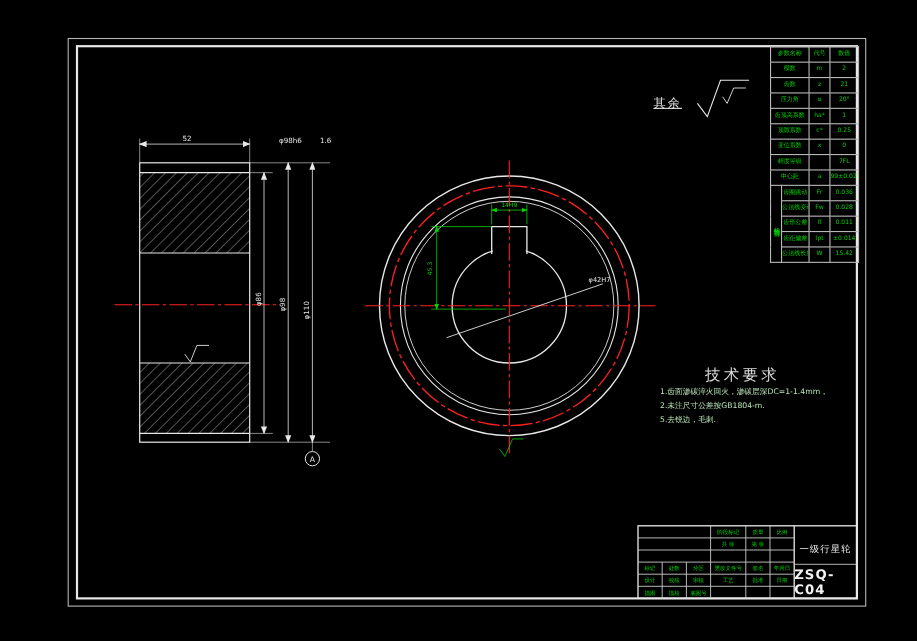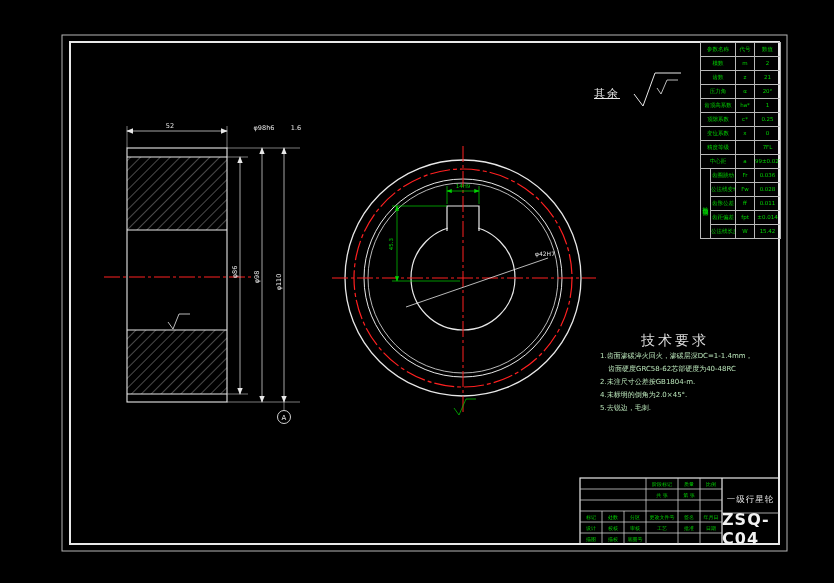--- a/index.html
+++ b/index.html
@@ -16,21 +16,21 @@
   
   .ptable{position:absolute;left:700px;top:42px;width:80px;border-collapse:collapse;table-layout:fixed;}
   .ptable td{border:1px solid #b8b8b8;color:#00d400;font-size:5.5px;line-height:1;
              height:13px;padding:0;text-align:center;overflow:hidden;white-space:nowrap;}
   .ptable td.vhead{writing-mode:vertical-rl;text-orientation:upright;font-size:6px;letter-spacing:1px;}
   
   .tb-lbl{position:absolute;color:#00d400;font-size:5px;transform:translate(-50%,-50%);white-space:nowrap;}
   .tb-part{position:absolute;left:722px;top:478px;width:57px;height:44px;display:flex;align-items:center;justify-content:center;
            color:#e8e8e8;font-size:8.5px;letter-spacing:1px;}
   .tb-no{position:absolute;left:722px;top:513px;width:57px;height:31px;display:flex;align-items:center;justify-content:center;
-         color:#f2f2f2;font-size:16px;font-weight:bold;letter-spacing:1px;}
+         color:#f2f2f2;font-size:12px;font-weight:bold;letter-spacing:1px;}
 </style>
 </head>
 <body>
 
 <div id="stage">
 
   <svg width="834" height="583" viewBox="0 0 834 583" font-family="DejaVu Sans, sans-serif">
     <defs>
       <pattern id="hatch" width="7" height="7" patternUnits="userSpaceOnUse" patternTransform="rotate(45)">
         <line x1="0" y1="0" x2="0" y2="7" stroke="#d4d4d4" stroke-width="0.7"></line>
@@ -140,23 +140,21 @@
       <line x1="678" y1="478" x2="678" y2="544"></line>
       <line x1="700" y1="478" x2="700" y2="544"></line>
     </g>
   </svg>
 
   <div class="txt note-qiyu">其余</div>
 
   <div class="techreq">
     <div class="tr-title">技术要求</div>
     <div class="tr-item">1.齿面渗碳淬火回火，渗碳层深DC=1-1.4mm，</div>
-    <div class="tr-item cont">齿面硬度GRC58-62芯部硬度为40-48RC</div>
     <div class="tr-item">2.未注尺寸公差按GB1804-m.</div>
-    <div class="tr-item">4.未标明的倒角为2.0×45°.</div>
     <div class="tr-item">5.去锐边，毛刺.</div>
   </div>
 
   <table class="ptable">
     <colgroup>
         <col style="width:10px">
         <col style="width:25px">
         <col style="width:19px">
         <col style="width:26px">
       </colgroup>

